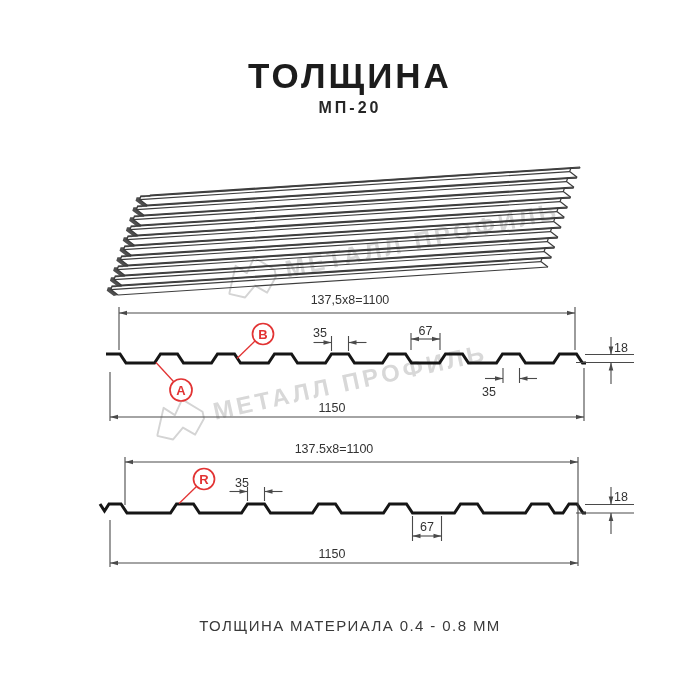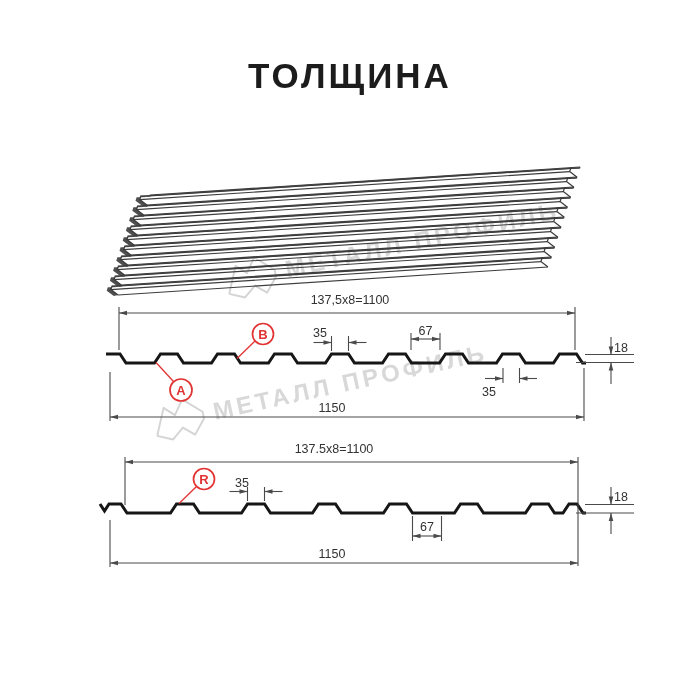--- a/index.html
+++ b/index.html
@@ -23,20 +23,21 @@
   svg.draw{position:absolute;left:0;top:0;z-index:2;}
   .dim{font-size:12.5px;fill:#333;}
   .lbl{font-size:13px;font-weight:700;fill:#e23333;}
 </style>
 </head>
 <body>
 
 <div class="page">
 
   <div class="title">ТОЛЩИНА</div>
+  <div class="model">МП-20</div>
 
   <div class="wm wm1">
     <svg width="52" height="42" viewBox="0 0 60 48">
       <polygon points="1,37 15,7 26,18 38,2 58,21 58,29 44,45 32,34 18,45 1,37" fill="none" stroke="#d4d4d4" stroke-width="2.2" stroke-linejoin="round"></polygon>
     </svg>
     <span class="wm-text">МЕТАЛЛ ПРОФИЛЬ</span>
   </div>
 
   <div class="wm wm2">
     <svg width="52" height="42" viewBox="0 0 60 48">
@@ -180,13 +181,14 @@
 
     <g>
       <text x="334" y="453" text-anchor="middle" class="dim">137.5x8=1100</text>
       <text x="242" y="487" text-anchor="middle" class="dim">35</text>
       <text x="427" y="531" text-anchor="middle" class="dim">67</text>
       <text x="614" y="501" class="dim">18</text>
       <text x="332" y="558" text-anchor="middle" class="dim">1150</text>
     </g>
   </svg>
 
+  <div class="footer">ТОЛЩИНА МАТЕРИАЛА 0.4 - 0.8 ММ</div>
 </div>
 
 </body></html>

